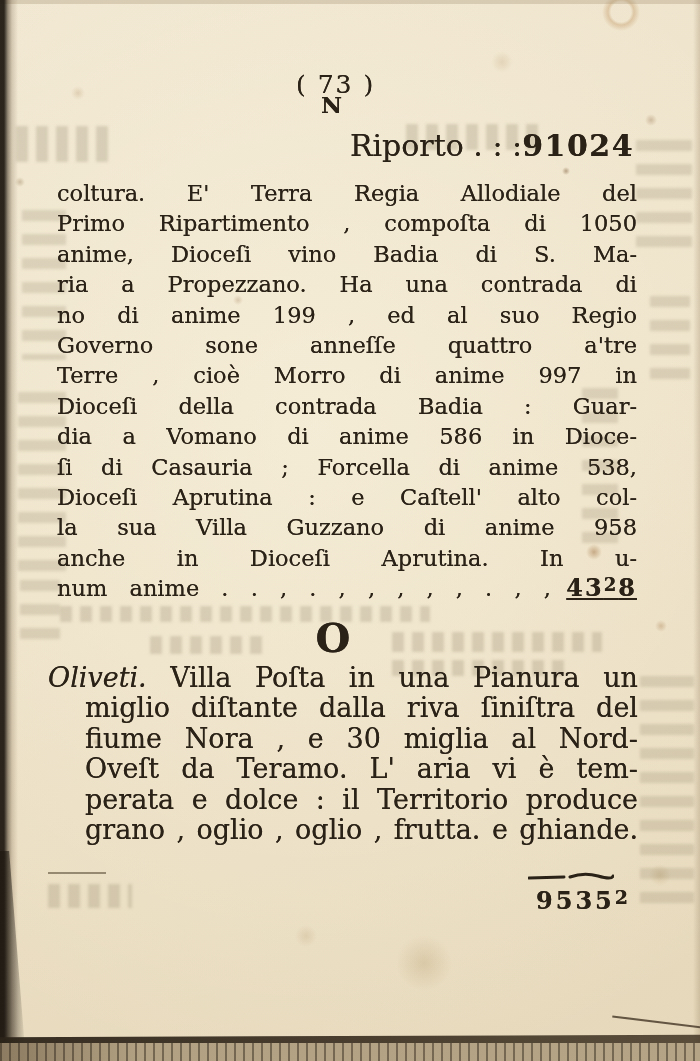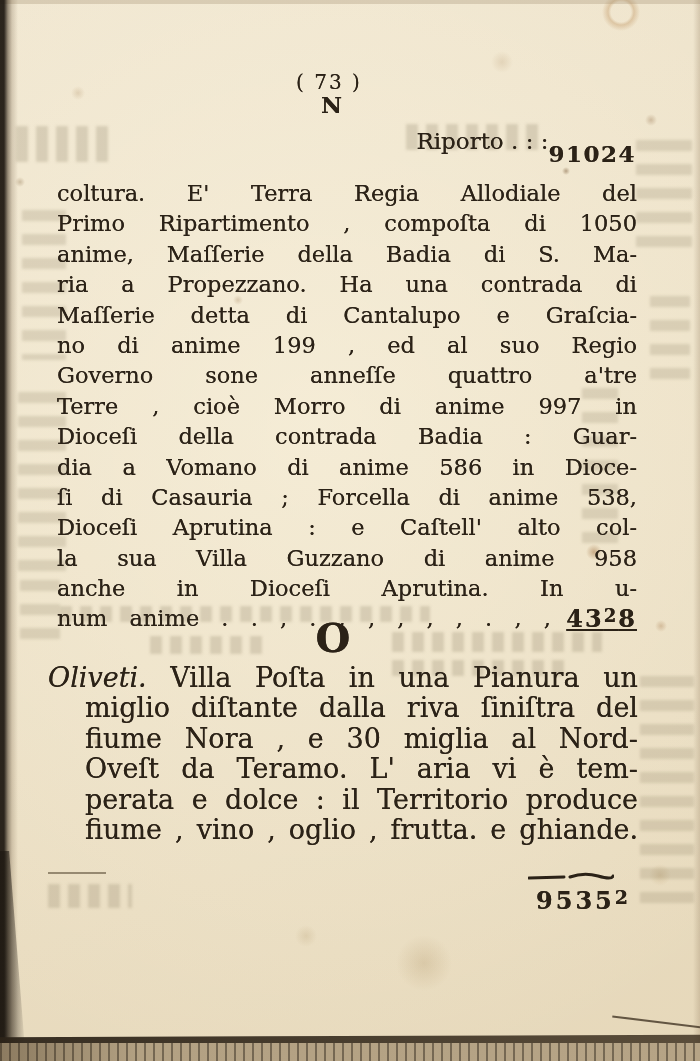--- a/index.html
+++ b/index.html
@@ -7,28 +7,28 @@
     position:relative;width:700px;height:1061px;overflow:hidden;
     background:
       radial-gradient(ellipse 130% 90% at 45% 40%, rgba(255,250,232,.45), rgba(0,0,0,0) 70%),
       linear-gradient(160deg,#f0e6d0 0%, #ece0c6 45%, #e6d8ba 100%);
     font-family:"DejaVu Serif","Liberation Serif",serif;
     color:#2b2217;
   }
   .abs{position:absolute;}
   .txt{z-index:3; text-shadow:0 0 .6px rgba(43,34,23,.85);}
   
-  .pagenum{left:296px;top:70px;font-size:20px;letter-spacing:2px;}
+  .pagenum{left:296px;top:70px;font-size:25px;letter-spacing:2px;}
   .sig{left:321px;top:91px;font-size:23px;font-weight:bold;}
-  .riporto{left:348px;top:128px;width:288px;display:flex;justify-content:flex-end;font-size:23px;}
-  .riporto .amt{letter-spacing:1.5px;font-weight:bold;margin-top:12px;}
+  .riporto{left:348px;top:128px;width:288px;display:flex;justify-content:center;font-size:30px;}
+  .riporto .amt{letter-spacing:1.5px;font-weight:bold;}
   
   .para1{left:57px;top:178px;width:580px;font-size:22.5px;line-height:30.4px;}
   .jline{text-align:justify;text-align-last:justify;height:30.4px;overflow:visible;}
-  .sumline{display:flex;justify-content:space-between;align-items:center;height:30.4px;}
+  .sumline{display:flex;justify-content:space-between;align-items:flex-end;height:30.4px;}
   .leader{word-spacing:15px;}
   .bigamt{font-size:24px;letter-spacing:2px;font-weight:bold;transform:translateY(2px);text-decoration:underline;}
   .supdig{font-size:18px;position:relative;top:-5px;}
   
   .oh{left:301px;top:614px;width:64px;text-align:center;font-size:40px;font-weight:bold;}
   
   .para2{left:48px;top:662px;width:590px;font-size:27px;line-height:31px;}
   .para2 .cont{margin-left:37px;}
   .ital{font-style:italic;}
   
@@ -99,23 +99,22 @@
   <div class="abs txt sig">N</div>
 
   <div class="abs txt riporto">
     <span>Riporto . : :</span>
     <span class="amt">91024</span>
   </div>
 
   <div class="abs txt para1">
     <div class="jline">coltura. E' Terra Regia Allodiale del</div>
     <div class="jline">Primo Ripartimento , compoſta di 1050</div>
-    <div class="jline">anime, Maſſerie della Badia di S. Ma-</div>
+    <div class="jline">anime, Dioceſi vino Badia di S. Ma-</div>
     <div class="jline">ria a Propezzano. Ha una contrada di</div>
-    <div class="jline">Maſſerie detta di Cantalupo e Graſcia-</div>
     <div class="jline">no di anime 199 , ed al suo Regio</div>
     <div class="jline">Governo sone anneſſe quattro a'tre</div>
     <div class="jline">Terre , cioè Morro di anime 997 in</div>
     <div class="jline">Dioceſi della contrada Badia : Guar-</div>
     <div class="jline">dia a Vomano di anime 586 in Dioce-</div>
     <div class="jline">ſi di Casauria ; Forcella di anime 538,</div>
     <div class="jline">Dioceſi Aprutina : e Caſtell' alto col-</div>
     <div class="jline">la sua Villa Guzzano di anime 958</div>
     <div class="jline">anche in Dioceſi Aprutina. In u-</div>
     <div class="sumline">
@@ -125,21 +124,21 @@
   </div>
 
   <div class="abs txt oh">O</div>
 
   <div class="abs txt para2">
     <div class="jline"><span class="ital">Oliveti.</span> <span>Villa Poſta in una Pianura un</span></div>
     <div class="jline cont">miglio diſtante dalla riva ſiniſtra del</div>
     <div class="jline cont">fiume Nora , e 30 miglia al Nord-</div>
     <div class="jline cont">Oveſt da Teramo. L' aria vi è tem-</div>
     <div class="jline cont">perata e dolce : il Territorio produce</div>
-    <div class="jline cont">fiume , vino , oglio , frutta. e ghiande.</div>
+    <div class="jline cont">grano , oglio , oglio , frutta. e ghiande.</div>
   </div>
 
   <svg class="abs sumrule" viewBox="0 0 86 10">
     <path d="M1,6 L36,5" stroke="#2b2217" stroke-width="3" fill="none" stroke-linecap="round"></path>
     <path d="M42,5 Q56,0 70,4 T85,4" stroke="#2b2217" stroke-width="3" fill="none" stroke-linecap="round"></path>
   </svg>
   <div class="abs txt total"><span>9535</span><span class="supdig">2</span></div>
 
   <div class="abs edge-top"></div>
   <div class="abs edge-right"></div>

